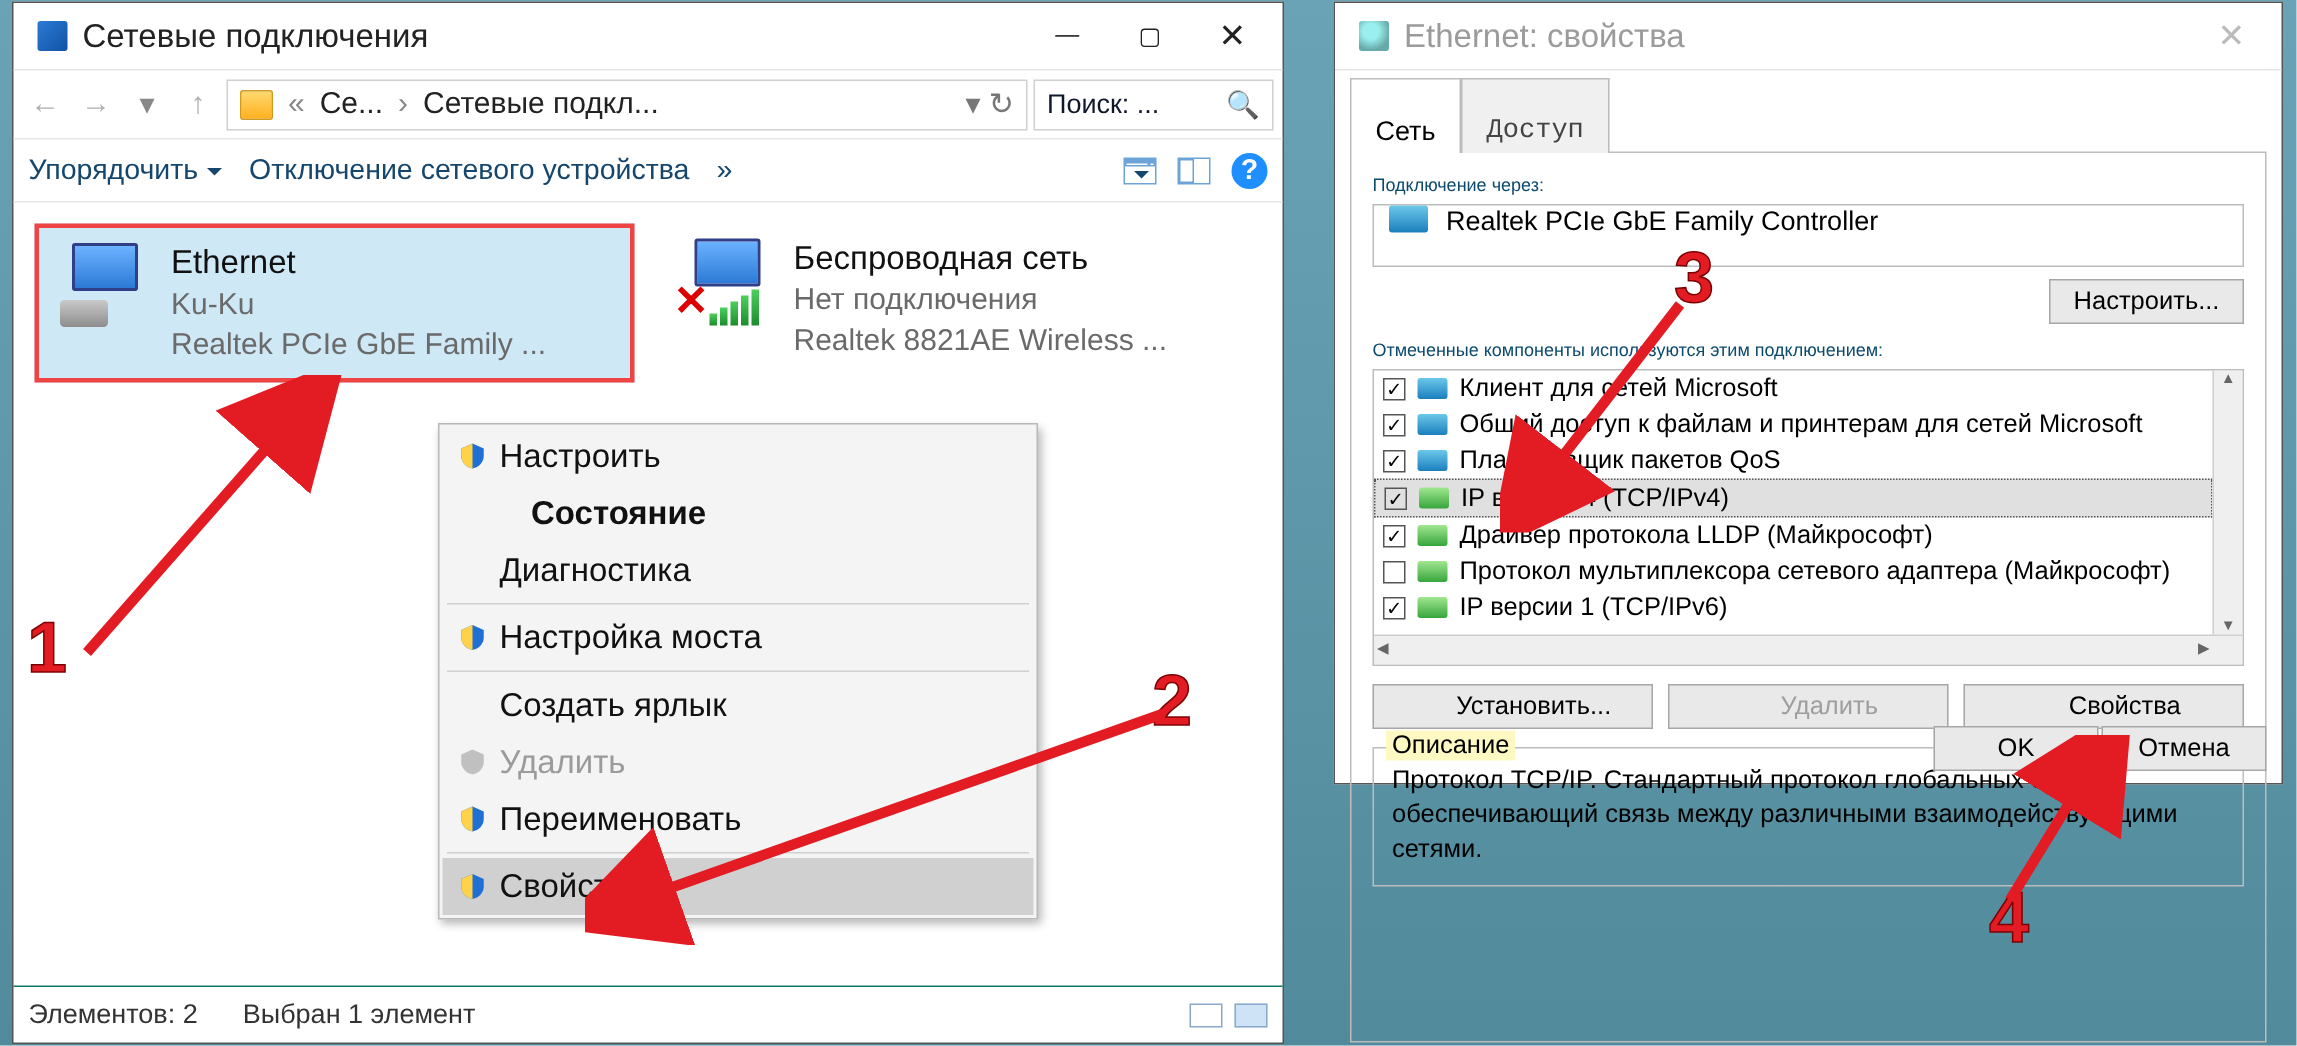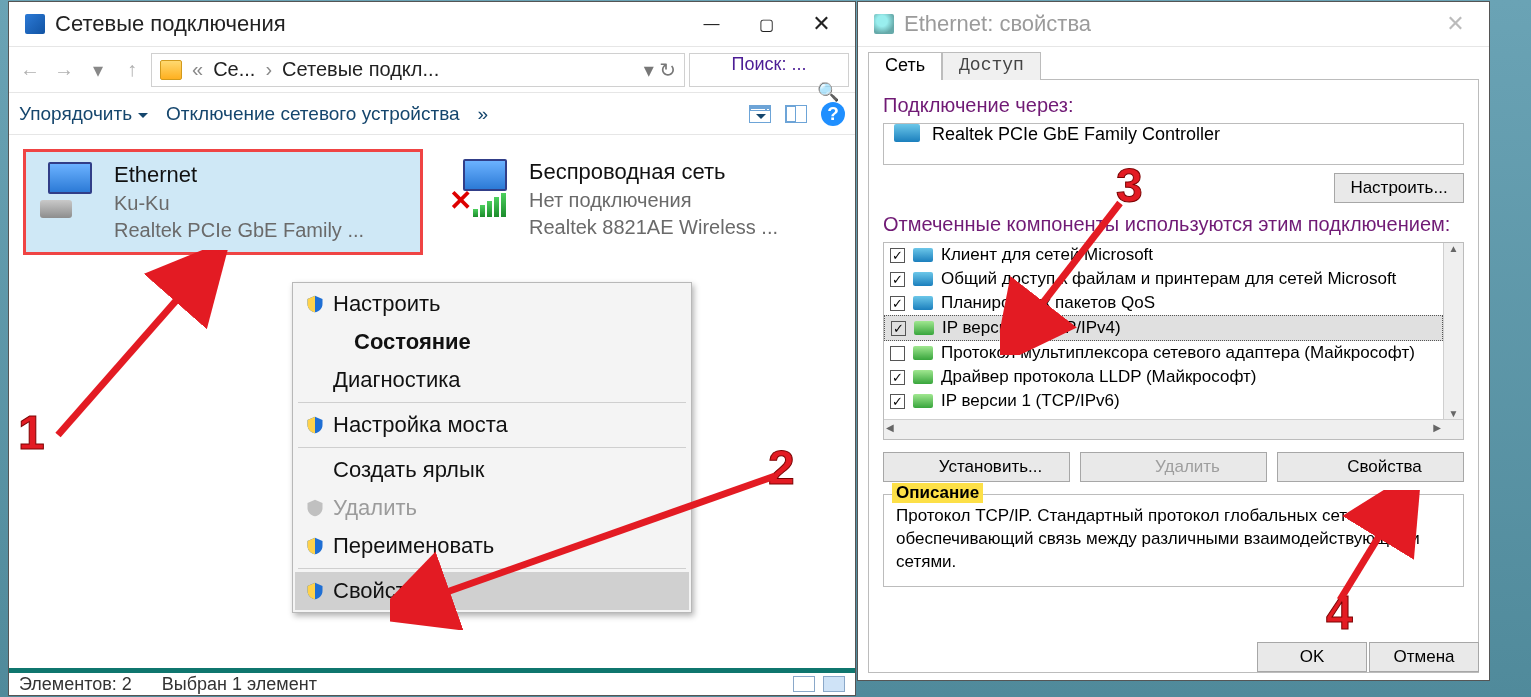--- a/index.html
+++ b/index.html
@@ -24,21 +24,21 @@
   .winbtns{margin-left:auto;display:flex;}
   .winbtns div{width:55px;height:34px;display:flex;align-items:center;justify-content:center;font-size:16px;color:#222;}
   .winbtns .close{font-size:22px;}
   .addrbar{height:46px;border-bottom:1px solid #e6e6e6;display:flex;align-items:center;padding:0 6px;gap:4px;}
   .nav-arrow{width:30px;height:30px;display:flex;align-items:center;justify-content:center;color:#b0b0b0;font-size:20px;}
   .folder-ic{width:22px;height:20px;background:linear-gradient(#ffd970,#ffb020);border:1px solid #d29a1c;border-radius:2px;}
   .addr{flex:1;display:flex;align-items:center;gap:10px;font-size:20px;color:#222;padding:0 8px;border:1px solid #d0d0d0;height:34px;background:#fff;}
   .addr .crumb{white-space:nowrap;}
   .addr .sep{color:#888;}
   .addr .ref{margin-left:auto;color:#777;}
-  .search{width:160px;height:34px;border:1px solid #d0d0d0;display:flex;align-items:center;padding:0 8px;color:#4c1d95;font-size:18px;gap:6px;flex-direction:column;}
+  .search{width:160px;height:34px;border:1px solid #d0d0d0;display:flex;align-items:center;padding:0 8px;color:#0f172a;font-size:18px;gap:6px;}
   .toolbar{height:42px;border-bottom:1px solid #e6e6e6;display:flex;align-items:center;padding:0 10px;gap:18px;font-size:19px;color:#15466d;}
   .toolbar .dd{color:#15466d;}
   .toolbar .chev:after{content:"";display:inline-block;margin-left:6px;border:5px solid transparent;border-top-color:#15466d;transform:translateY(3px);}
   .toolbar .rest{margin-left:auto;display:flex;align-items:center;gap:14px;}
   .view-ic{width:22px;height:18px;border:1px solid #6da4d7;display:grid;grid-template-columns:1fr 1fr;}
   .view-ic span{border:1px solid #6da4d7;}
   .help{width:24px;height:24px;border-radius:50%;background:#1f8fff;color:#fff;display:flex;align-items:center;justify-content:center;font-weight:bold;}
   
   .items{position:relative;height:510px;}
   .conn{position:absolute;display:flex;gap:10px;padding:8px;width:400px;}
@@ -61,33 +61,33 @@
   .ctx .row.bold{font-weight:700;gap:29px;}
   .ctx .row.dis{color:#9b9b9b;}
   .ctx .row.sel{background:#d0d0d0;}
   .ctx .shield{width:20px;height:22px;}
   .ctx hr{border:none;border-top:1px solid #cfcfcf;margin:3px;}
   .shield svg{width:20px;height:22px;}
   
   .num{position:absolute;color:var(--red);font:900 48px "Arial Black",Arial;-webkit-text-stroke:1px #7a0000;}
   .arrow-svg{position:absolute;pointer-events:none;}
   
-  .status{position:absolute;left:0;right:0;bottom:0;height:27px;border-top:5px solid #0f766e;display:flex;align-items:center;padding:0 10px;font-size:18px;color:#333;gap:30px;}
+  .status{position:absolute;left:0;right:0;bottom:0;height:38px;border-top:1px solid #0f766e;display:flex;align-items:center;padding:0 10px;font-size:18px;color:#333;gap:30px;}
   .status .icons{margin-left:auto;display:flex;gap:8px;}
   .mini{width:22px;height:16px;border:1px solid #8aa8c9;}
   
-  #w2{left:857px;top:1px;width:633px;height:680px;}
+  #w2{left:889px;top:1px;width:633px;height:522px;}
   #w2 .titlebar{color:#9b9b9b;}
   #w2 .titlebar .ico{background:radial-gradient(circle at 40% 35%,#9ee 30%,#6aa 70%);border-radius:2px;}
   #w2 .titlebar .title{color:#9b9b9b;font-size:22px;}
   .tabs{display:flex;margin:4px 0 0 10px;}
-  .tab{padding:2px 16px 4px;font-size:18px;border:1px solid #bcbcbc;border-bottom:none;background:#fff;position:relative;top:1px;z-index:2;}
+  .tab{padding:24px 16px 4px;font-size:18px;border:1px solid #bcbcbc;border-bottom:none;background:#fff;position:relative;top:1px;z-index:2;}
   .tab.inactive{background:#f0f0f0;color:#444;z-index:1;font-family:Liberation Mono, monospace;}
   .panel{border:1px solid #bcbcbc;margin:0 10px 0 10px;padding:14px 14px 10px;height:594px;position:relative;}
-  .lbl{font-size:20px;color:#701a75;margin-bottom:6px;}
+  .lbl{font-size:12px;color:#0c4a6e;margin-bottom:6px;}
   .dev{border:1px solid #bcbcbc;height:42px;display:flex;align-items:flex-start;gap:12px;padding:0 10px;font-size:18px;}
   .dev .nic{width:26px;height:18px;background:linear-gradient(#6cc7e9,#1b7fbd);border-radius:2px;}
   .cfg{display:flex;justify-content:flex-end;margin:8px 0 10px;}
   .btn{min-width:130px;height:30px;background:#e9e9e9;border:1px solid #a7a7a7;font-size:17px;display:flex;align-items:center;justify-content:center;}
   .btn.dis{color:#9e9e9e;}
   .list{border:1px solid #bcbcbc;height:198px;position:relative;overflow:hidden;}
   .list .inner{position:absolute;inset:0 20px 20px 0;overflow:hidden;}
   .li{display:flex;align-items:center;gap:8px;padding:2px 6px;font-size:17px;white-space:nowrap;}
   .li.sel{background:#e0e0e0;border:1px dotted #555;}
   .chk{width:15px;height:15px;border:1px solid #555;display:inline-flex;align-items:center;justify-content:center;font-size:13px;line-height:1;color:#000;flex:0 0 15px;}
@@ -96,21 +96,21 @@
   .nic3{width:20px;height:14px;background:linear-gradient(#a0e790,#38a53c);border-radius:2px;flex:0 0 20px;}
   .list .vbar{position:absolute;right:0;top:0;bottom:20px;width:20px;background:#efefef;border-left:1px solid #cfcfcf;}
   .list .vbar:before{content:"▲";position:absolute;top:0;left:0;right:0;text-align:center;font-size:10px;color:#666;}
   .list .vbar:after{content:"▼";position:absolute;bottom:0;left:0;right:0;text-align:center;font-size:10px;color:#666;}
   .list .hbar{position:absolute;left:0;right:0;bottom:0;height:20px;background:#efefef;border-top:1px solid #cfcfcf;}
   .list .hbar:before{content:"◀";position:absolute;left:2px;top:2px;font-size:10px;color:#666;}
   .list .hbar:after{content:"▶";position:absolute;right:22px;top:2px;font-size:10px;color:#666;}
   .btnrow{display:flex;gap:10px;margin:12px 0;}
   .btnrow .btn{flex:1;padding-left:28px;}
   .fs{border:1px solid #bcbcbc;padding:10px 12px 12px;position:relative;}
-  .fs .legend{position:absolute;top:-12px;left:8px;background:#fde047;padding:0 4px;font-size:17px;font-weight:bold;}
+  .fs .legend{position:absolute;top:-12px;left:8px;background:#fef9c3;padding:0 4px;font-size:17px;}
   .fs .desc{font-size:17px;line-height:1.35;}
   .dlg-foot{position:absolute;right:10px;bottom:8px;display:flex;gap:2px;}
   .dlg-foot .btn{min-width:110px;}
 </style>
 </head>
 <body>
 
 <div id="w1" class="window">
   <div class="titlebar">
     <div class="ico"></div>
@@ -309,28 +309,28 @@
             <span class="chk on"></span>
             <span class="nic2"></span>
             <span>Планировщик пакетов QoS</span>
           </div>
           <div class="li sel">
             <span class="chk on"></span>
             <span class="nic3"></span>
             <span>IP версии 4 (TCP/IPv4)</span>
           </div>
           <div class="li">
+            <span class="chk on"></span>
+            <span class="nic3"></span>
+            <span>Драйвер протокола LLDP (Майкрософт)</span>
+          </div>
+          <div class="li">
             <span class="chk"></span>
             <span class="nic3"></span>
             <span>Протокол мультиплексора сетевого адаптера (Майкрософт)</span>
-          </div>
-          <div class="li">
-            <span class="chk on"></span>
-            <span class="nic3"></span>
-            <span>Драйвер протокола LLDP (Майкрософт)</span>
           </div>
           <div class="li">
             <span class="chk on"></span>
             <span class="nic3"></span>
             <span>IP версии 1 (TCP/IPv6)</span>
           </div>
         </div>
       <div class="vbar"></div>
       <div class="hbar"></div>
     </div>

